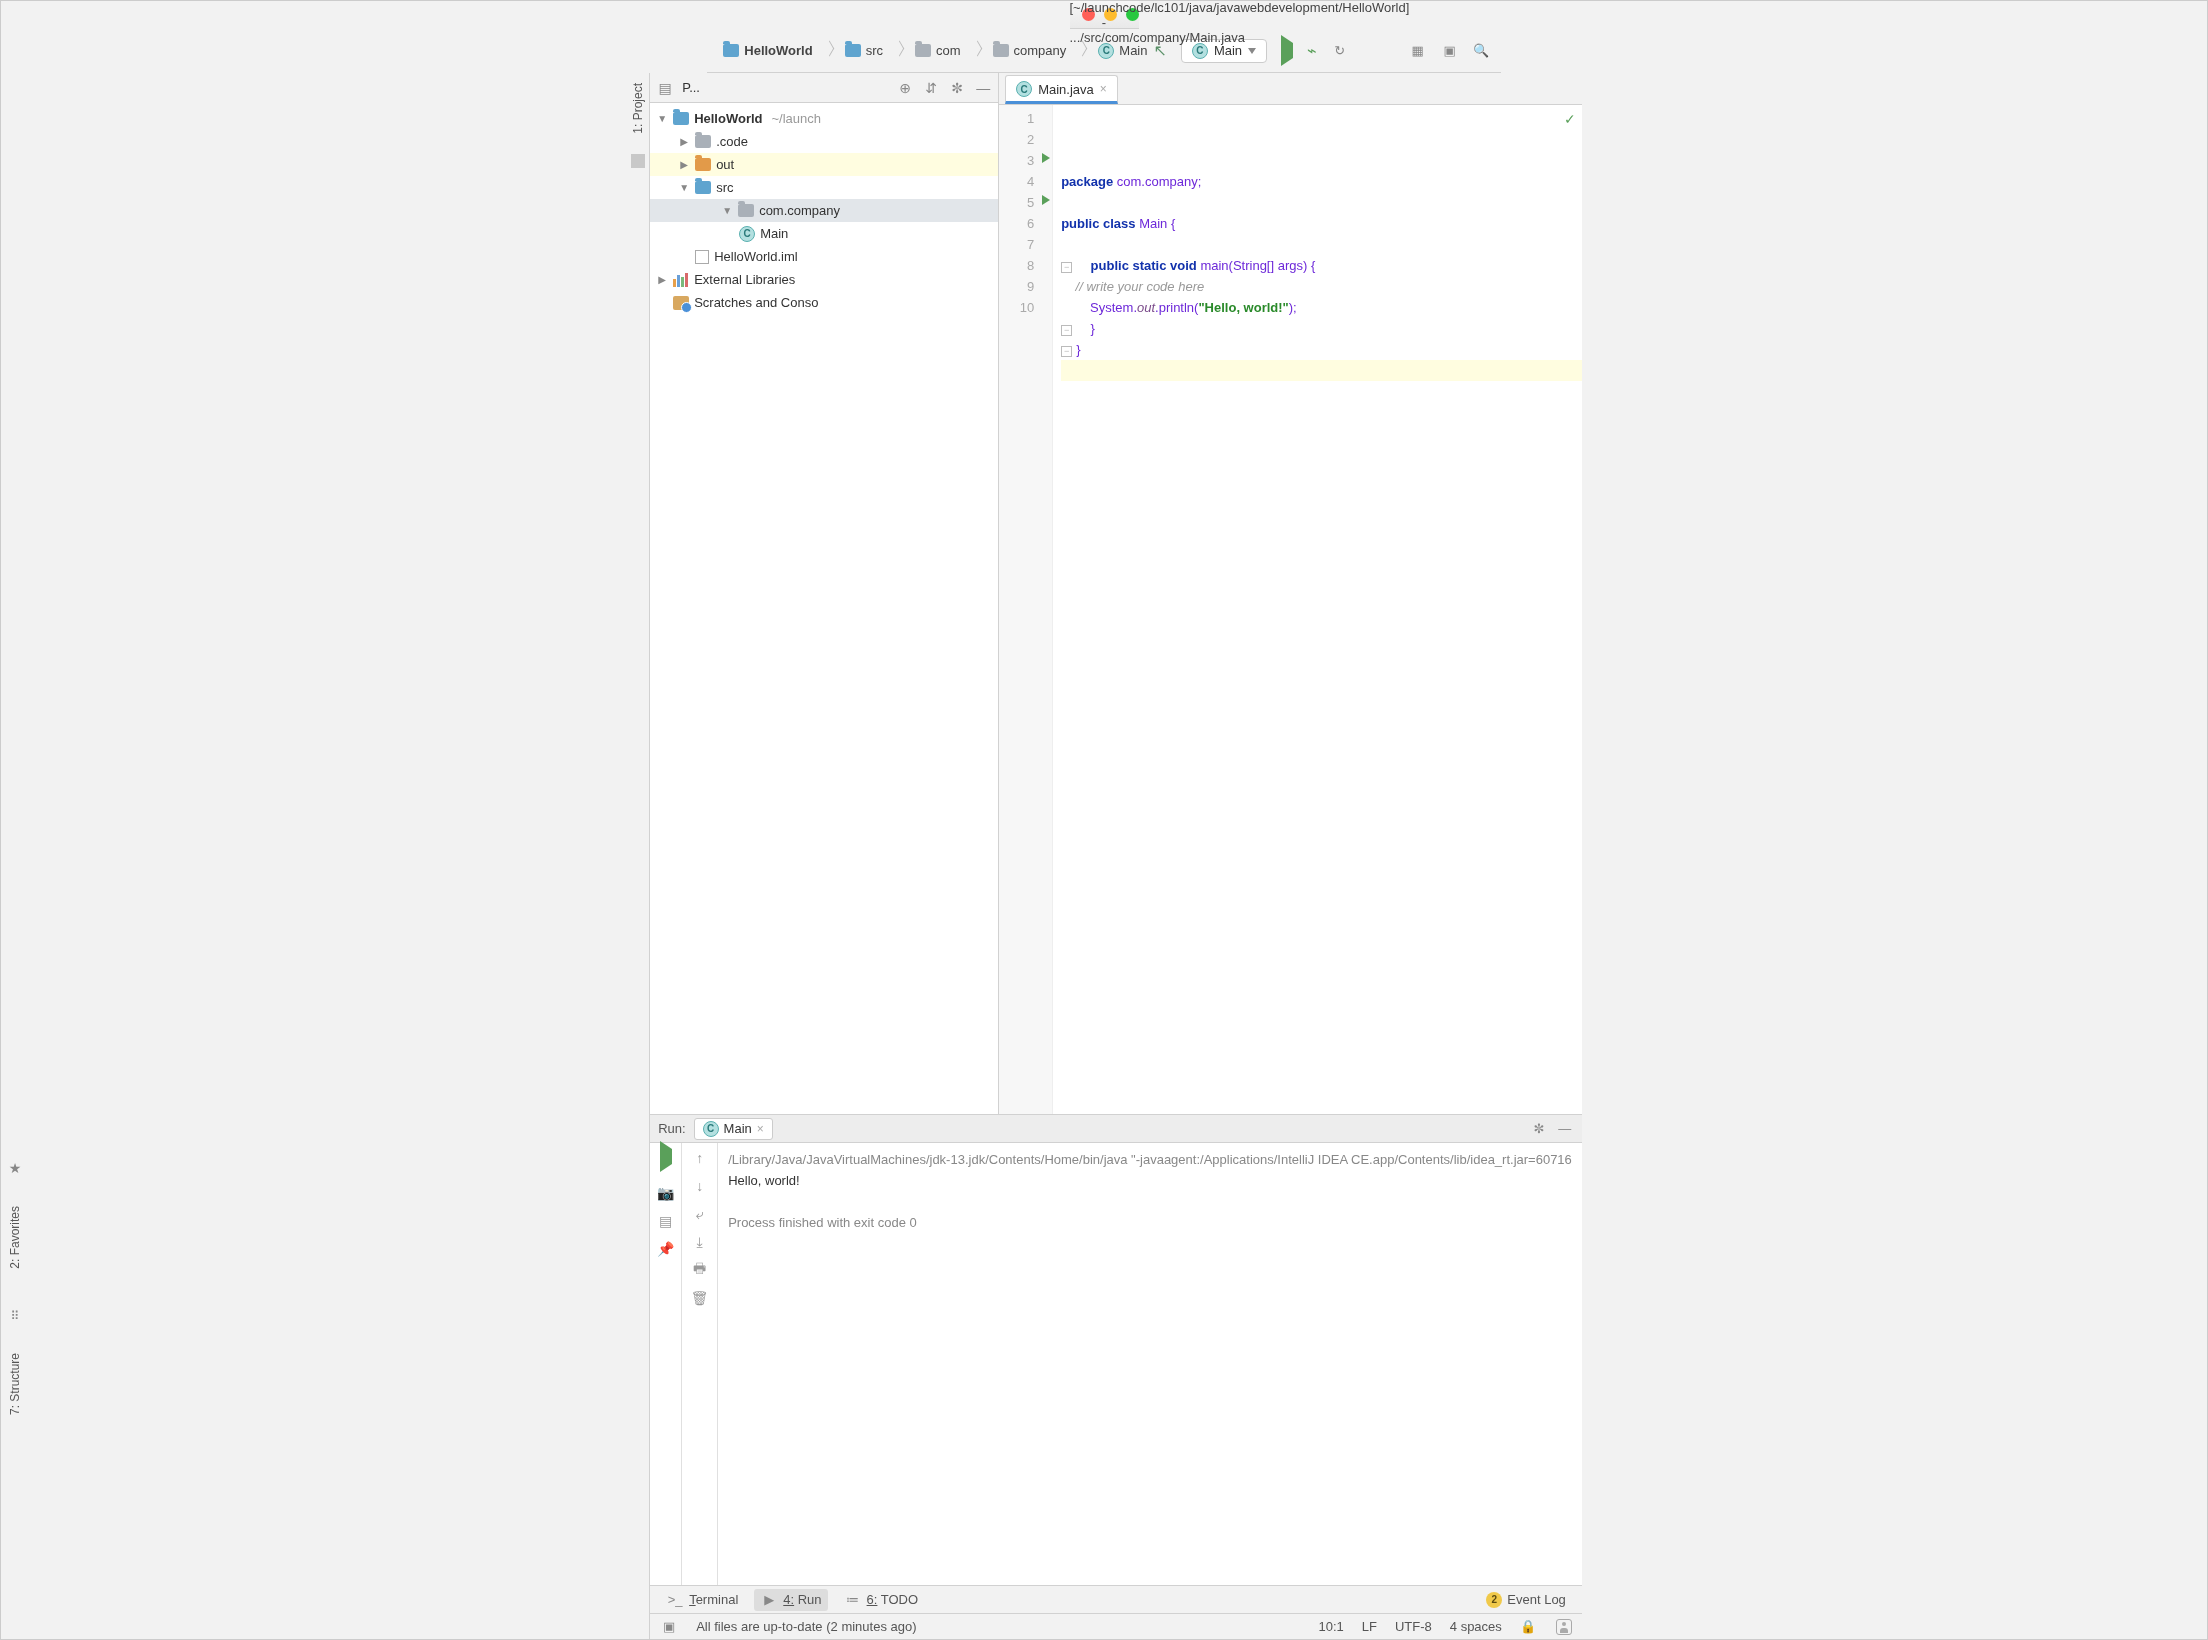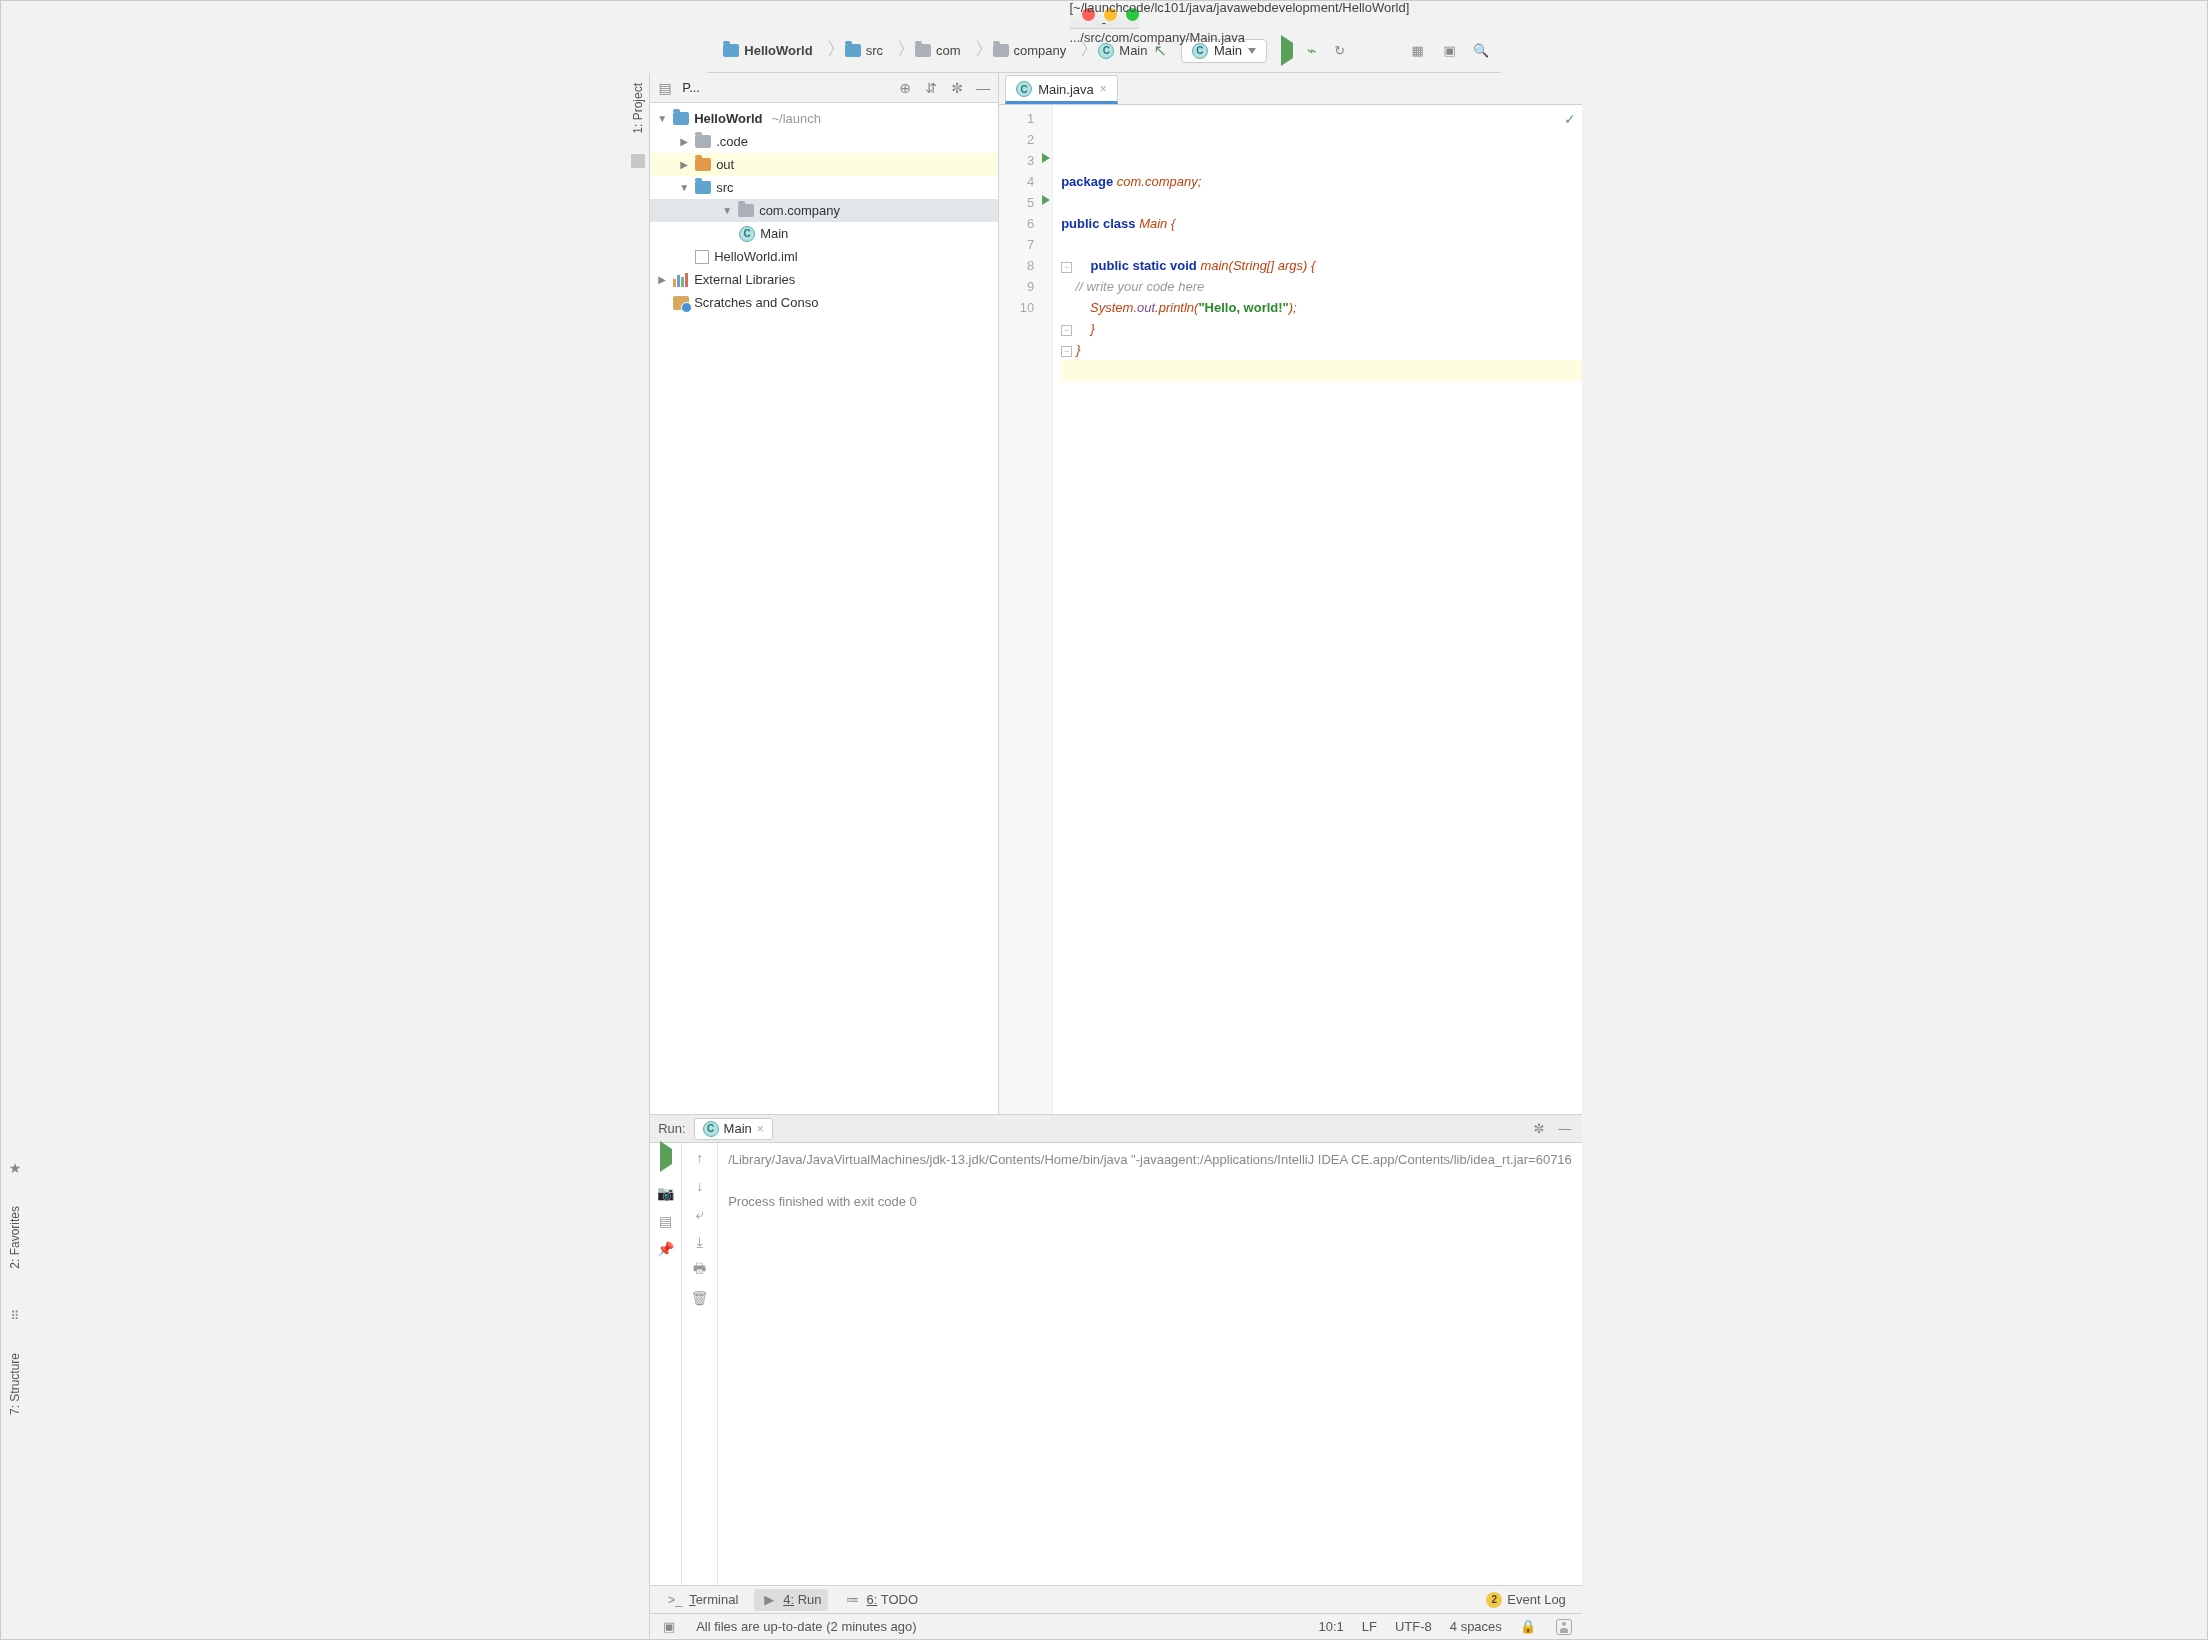--- a/index.html
+++ b/index.html
@@ -69,21 +69,21 @@
 .tabbar { height:32px; display:flex; align-items:flex-end; padding-left:6px; border-bottom:1px solid #d1d1d1; }
 .etab { display:flex; align-items:center; gap:6px; padding:5px 10px 4px; background:#fff; border:1px solid #d1d1d1; border-bottom:3px solid #4a90d8; border-radius:3px 3px 0 0; }
 .etab-close { color:#aaa; font-size:12px; }
 .editor { flex:1; display:flex; background:#fff; font-family:Menlo,Consolas,monospace; font-size:14px; line-height:21px; position:relative; }
 .gutter { width:54px; background:#f7f7f7; border-right:1px solid #eee; text-align:right; padding:3px 18px 0 0; color:#aaa; position:relative; }
 .gutter .ln { height:21px; }
 .gut-run { position:absolute; right:2px; width:0; height:0; border-left:8px solid #5aa05a; border-top:5px solid transparent; border-bottom:5px solid transparent; }
 .code { flex:1; padding:3px 0 0 8px; position:relative; white-space:pre; }
 .code .cl { height:21px; }
 .code .hl-line { background:#fffde0; }
-.kw{color:#1232ac;font-weight:bold;} .cm{color:#999;font-style:italic;} .fld{color:#7a4a8a;font-style:italic;} .str{color:#2a8a2a;font-weight:bold;} .pln{color:#c2410c;font-style:italic;}
+.kw{color:#1232ac;font-weight:bold;} .cm{color:#999;font-style:italic;} .fld{color:#7a4a8a;font-style:italic;} .str{color:#2a8a2a;font-weight:bold;} .pln{color:#6d28d9;}
 .fold-minus { display:inline-block; width:11px; height:11px; border:1px solid #bbb; color:#bbb; font-size:9px; line-height:9px; text-align:center; margin-right:4px; background:#fff; }
 .check-icon { position:absolute; top:4px; right:6px; color:#5aa05a; font-size:14px; }
 
 
 .run-window { height:470px; display:flex; flex-direction:column; background:#fff; }
 .run-header { height:28px; background:#ededed; border-bottom:1px solid #d1d1d1; display:flex; align-items:center; padding:0 8px; gap:8px; }
 .run-header-label { color:#555; }
 .run-tab { display:flex; align-items:center; gap:5px; padding:2px 8px; border:1px solid #ccc; background:#fff; border-radius:3px; }
 .run-body { flex:1; display:flex; min-height:0; }
 .run-controls { width:32px; border-right:1px solid #e0e0e0; display:flex; flex-direction:column; align-items:center; padding-top:6px; gap:10px; }
@@ -291,21 +291,21 @@
             <span class="rc-icon">📌</span>
           </div>
           <div class="run-controls2">
             <span class="rc-icon">↑</span>
             <span class="rc-icon">↓</span>
             <span class="rc-icon">⤶</span>
             <span class="rc-icon">⤓</span>
             <span class="rc-icon">🖶</span>
             <span class="rc-icon">🗑</span>
           </div>
-          <div class="run-console" id="runconsole"><div class="run-dim">/Library/Java/JavaVirtualMachines/jdk-13.jdk/Contents/Home/bin/java "-javaagent:/Applications/IntelliJ IDEA CE.app/Contents/lib/idea_rt.jar=60716</div><div>&nbsp;</div><div class="run-dim">Process finished with exit code 0</div></div>
+          <div class="run-console" id="runconsole"><div class="run-dim">/Library/Java/JavaVirtualMachines/jdk-13.jdk/Contents/Home/bin/java "-javaagent:/Applications/IntelliJ IDEA CE.app/Contents/lib/idea_rt.jar=60716</div><div>Hello, world!</div><div>&nbsp;</div><div class="run-dim">Process finished with exit code 0</div></div>
         </div>
       </div>
 
       <div class="bottombar">
         <div id="btabs" style="display:flex;gap:10px;">
             <div class="btab">
               <span class="ctrl-icon">&gt;_</span>
               <span class="underline-first">Terminal</span>
             </div>
             <div class="btab active">

